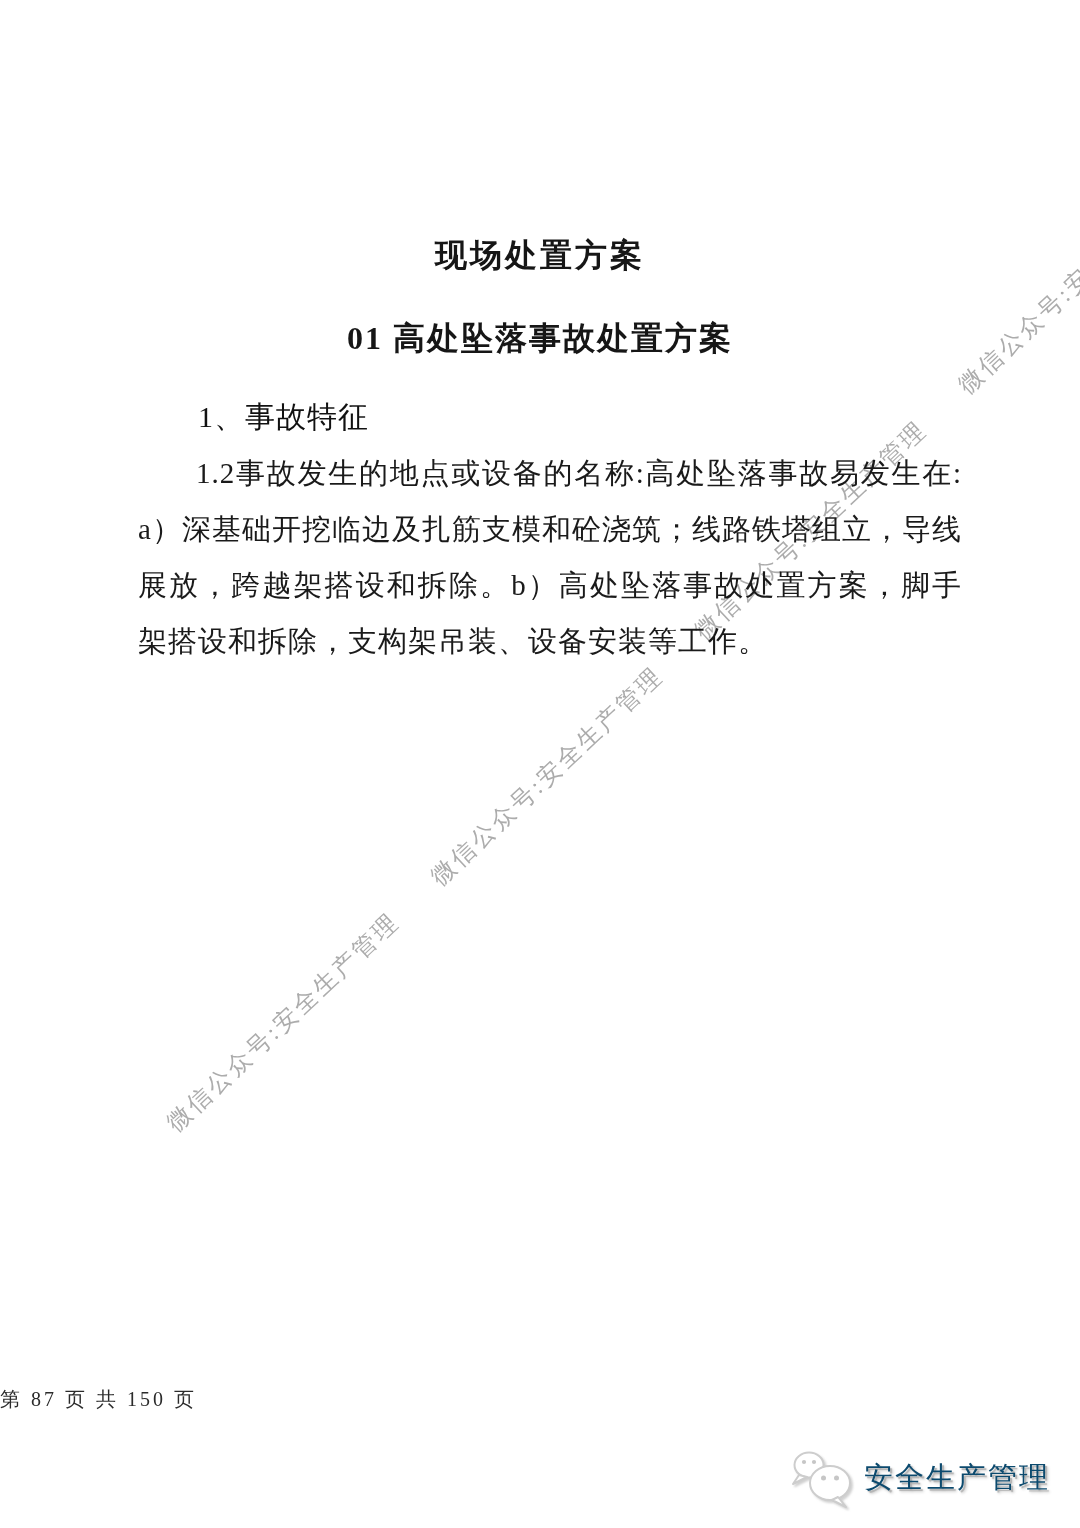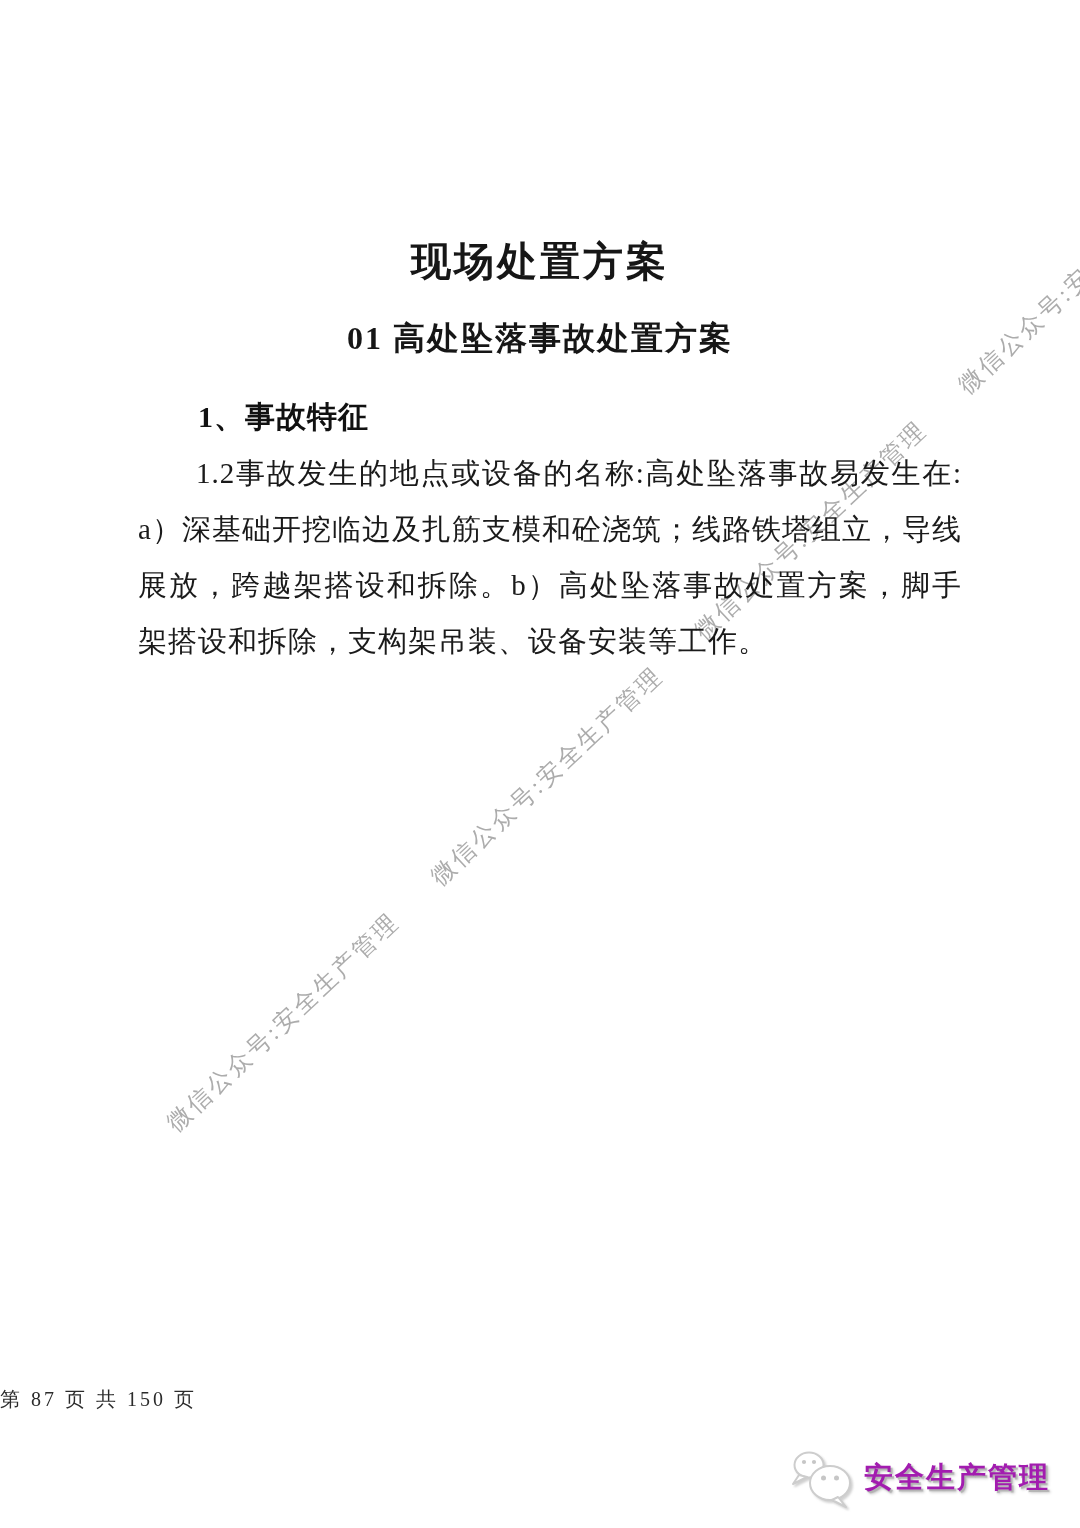--- a/index.html
+++ b/index.html
@@ -23,21 +23,21 @@
     white-space: nowrap;
     font-size: 24px;
     letter-spacing: 3px;
     color: rgba(172,172,172,0.62);
     pointer-events: none;
   }
   .doc-title {
     position: absolute; top: 234px; left: 0;
     width: 100%; text-align: center;
     margin: 0;
-    font-size: 40px; font-weight: 700;
+    font-size: 32px; font-weight: 700;
     letter-spacing: 3px;
     color: #161616;
   }
   .doc-subtitle {
     position: absolute; top: 317px; left: 0;
     width: 100%; text-align: center;
     margin: 0;
     font-size: 32px; font-weight: 700;
     letter-spacing: 2px;
     color: #161616;
@@ -47,21 +47,21 @@
     left: 138px; top: 389px;
     width: 824px;
     font-size: 29px;
     line-height: 56px;
     letter-spacing: 1px;
     color: #1a1a1a;
     text-align: justify;
   }
   .content p { margin: 0; text-indent: 2em; }
   .section-heading {
-    font-weight: 700;
+    font-weight: 400;
     font-size: 30px;
     color: #111111;
   }
   .page-num {
     position: absolute; top: 1386px; left: 0;
     width: 100%; text-align: left;
     font-size: 20px;
     letter-spacing: 3px;
     color: #2b2b2b;
   }
@@ -70,23 +70,23 @@
     right: 30px; top: 1448px;
     display: flex;
     align-items: center;
     gap: 10px;
   }
   .brand-icon { display: inline-flex; }
   .brand-icon svg { filter: drop-shadow(2px 2px 1px rgba(170,170,170,0.55)); }
   .brand-text {
     font-family: "Liberation Sans", "DejaVu Sans", sans-serif;
     font-size: 29px;
-    font-weight: 700;
+    font-weight: 400;
     letter-spacing: 2px;
-    color: #a21caf;
+    color: #0c4a6e;
     text-shadow: 2px 2px 1px #b2b2b2, 3px 3px 3px #cccccc;
   }
 </style>
 </head>
 <body>
 
 <div class="page">
 
   <div class="watermark" style="color: rgb(172, 172, 172);">微信公众号:安全生产管理　　微信公众号:安全生产管理　　微信公众号:安全生产管理　　微信公众号:安全生产管理</div>
 

